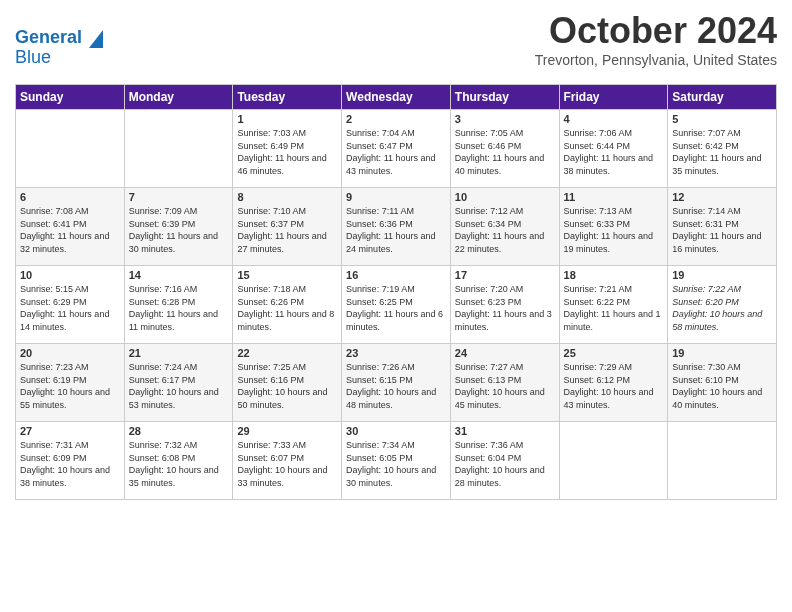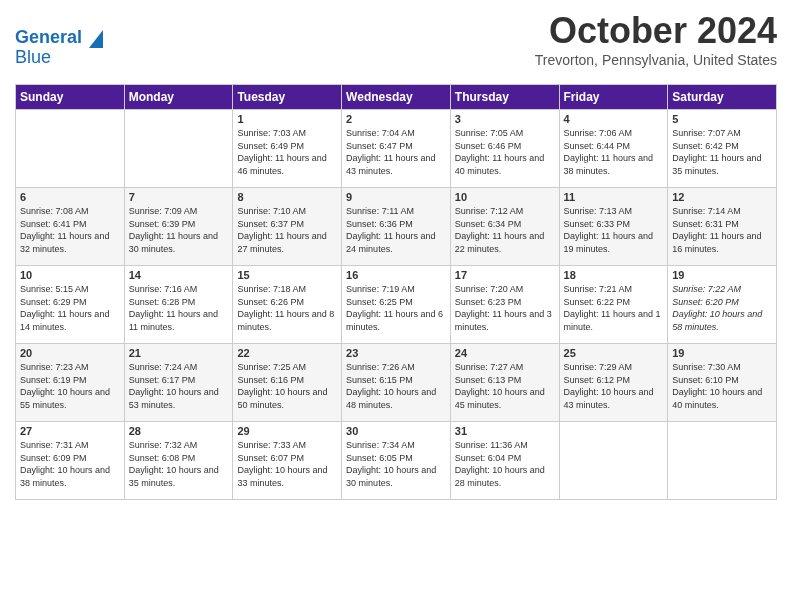--- a/index.html
+++ b/index.html
@@ -298,21 +298,21 @@
 Daylight: 10 hours and 33 minutes.</div>
           </td>
           <td>
             <div class="day-num">30</div>
             <div class="day-info" style="white-space: pre-line;">Sunrise: 7:34 AM
 Sunset: 6:05 PM
 Daylight: 10 hours and 30 minutes.</div>
           </td>
           <td>
             <div class="day-num">31</div>
-            <div class="day-info" style="white-space: pre-line;">Sunrise: 11:36 AM
+            <div class="day-info" style="white-space: pre-line;">Sunrise: 7:36 AM
 Sunset: 6:04 PM
 Daylight: 10 hours and 28 minutes.</div>
           </td>
           <td></td>
           <td></td>
         </tr>
       </tbody>
   </table>
 </div>
 

